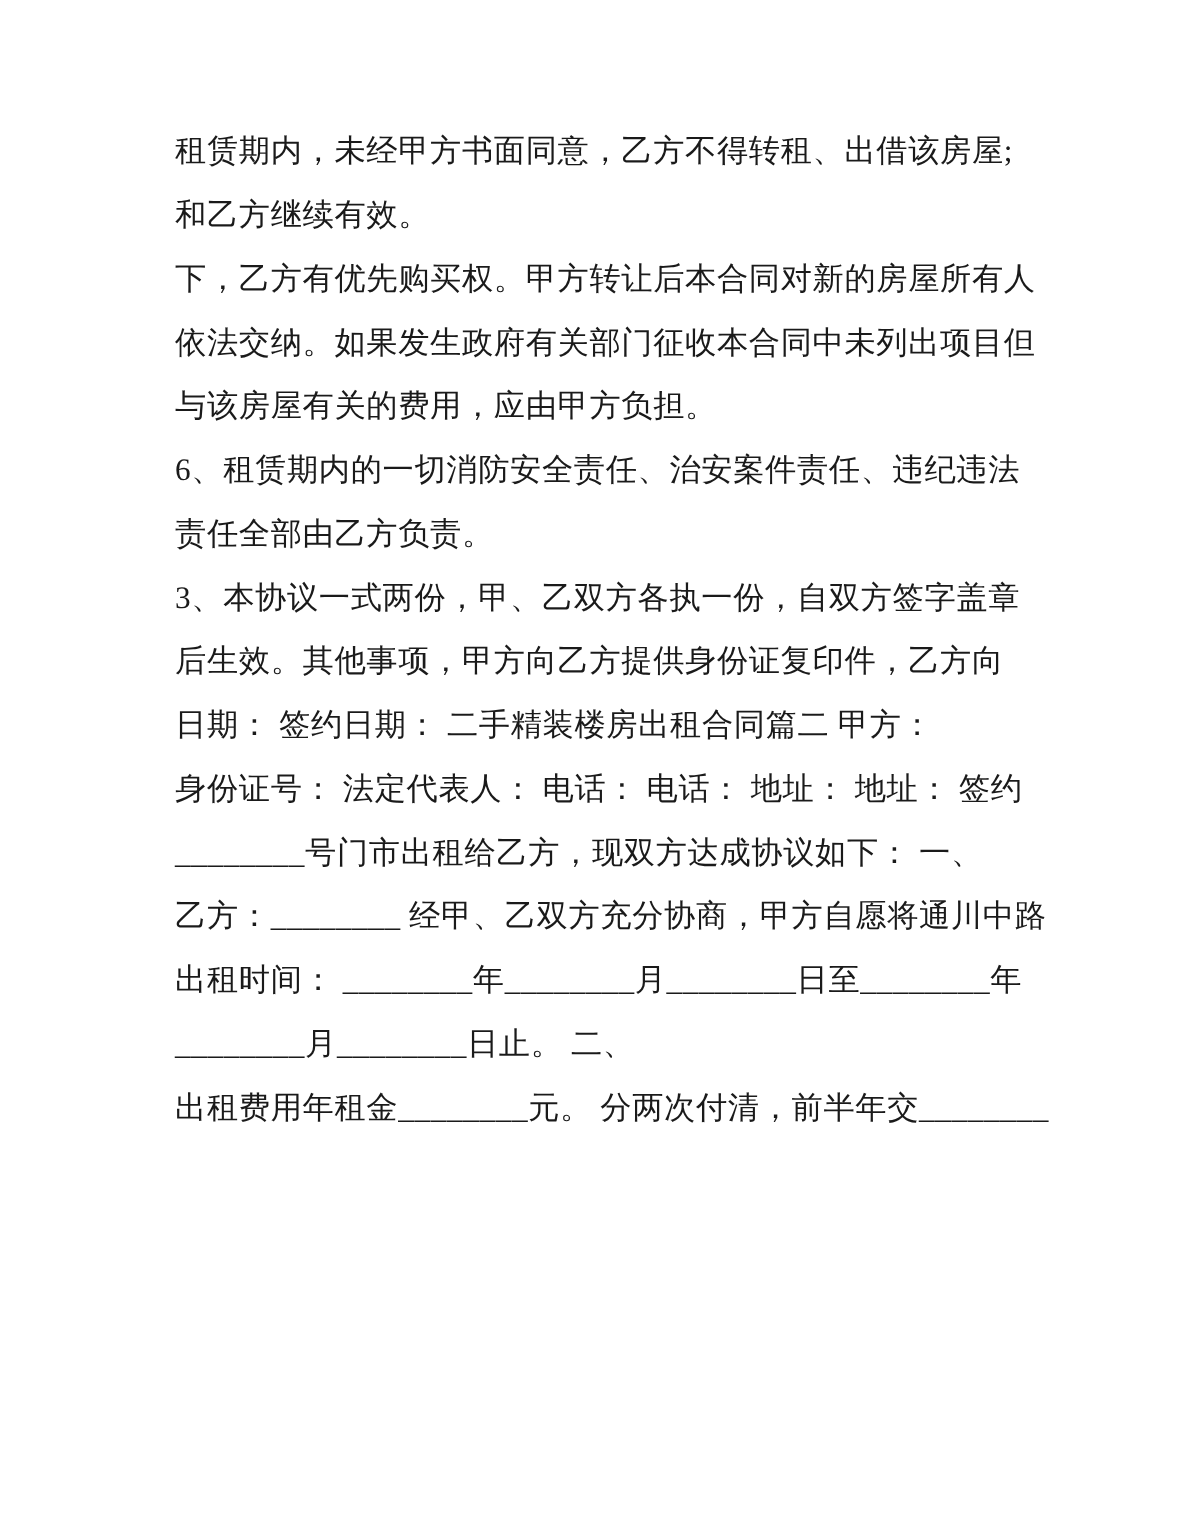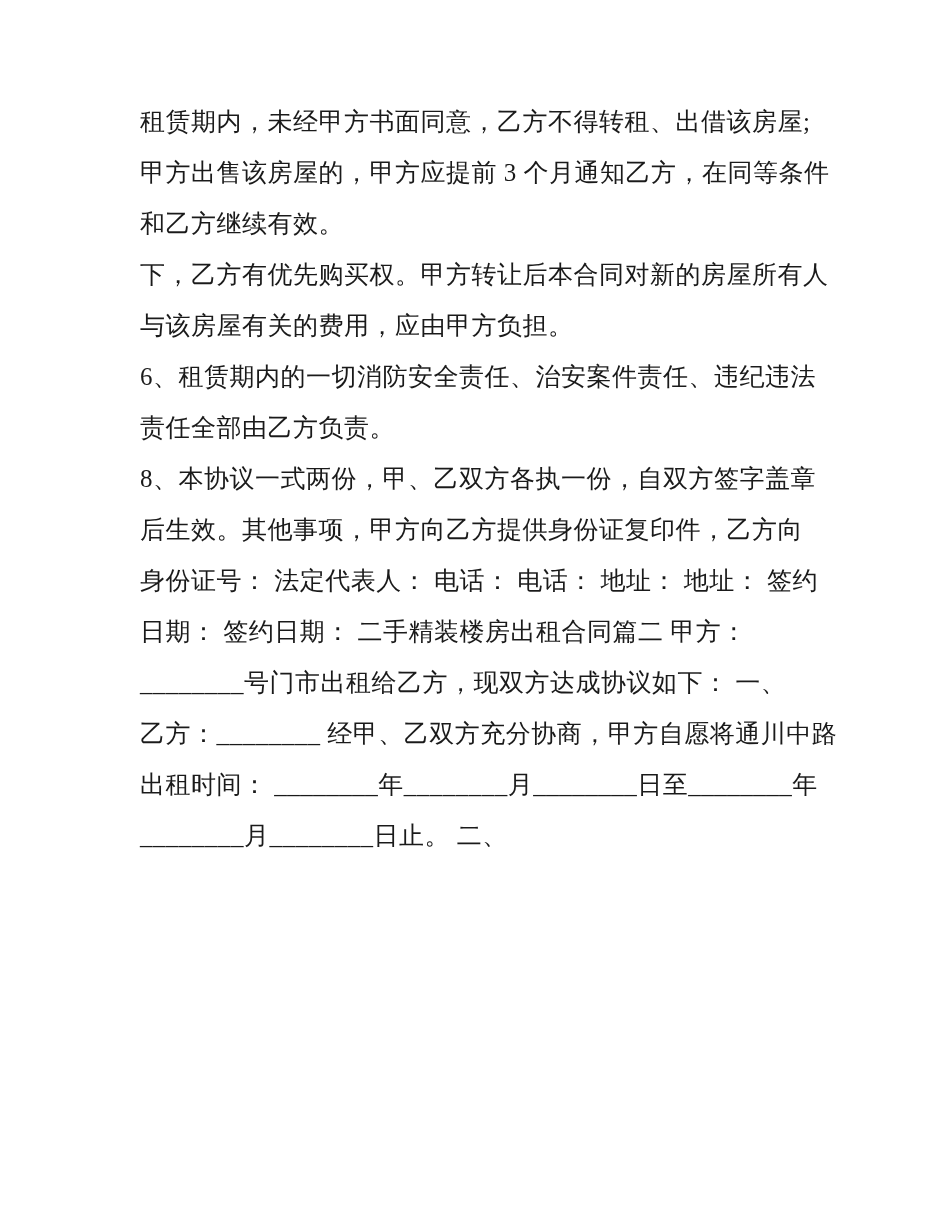--- a/index.html
+++ b/index.html
@@ -31,28 +31,29 @@
     letter-spacing: 0.5px;
     text-align: left;
   }
 </style>
 </head>
 <body>
 
 <div class="page">
   <div class="text-block">
     <div class="line">租赁期内，未经甲方书面同意，乙方不得转租、出借该房屋;</div>
-    <div class="line">甲方出售该房屋的，甲方应提前 3 个月通知乙方，在同等条件</div>
     <div class="line">和乙方继续有效。</div>
     <div class="line">下，乙方有优先购买权。甲方转让后本合同对新的房屋所有人</div>
+    <div class="line">依法交纳。如果发生政府有关部门征收本合同中未列出项目但</div>
     <div class="line">与该房屋有关的费用，应由甲方负担。</div>
     <div class="line">6、租赁期内的一切消防安全责任、治安案件责任、违纪违法</div>
     <div class="line">责任全部由乙方负责。</div>
-    <div class="line">8、本协议一式两份，甲、乙双方各执一份，自双方签字盖章</div>
+    <div class="line">3、本协议一式两份，甲、乙双方各执一份，自双方签字盖章</div>
     <div class="line">后生效。其他事项，甲方向乙方提供身份证复印件，乙方向</div>
+    <div class="line">日期： 签约日期： 二手精装楼房出租合同篇二 甲方：</div>
     <div class="line">身份证号： 法定代表人： 电话： 电话： 地址： 地址： 签约</div>
-    <div class="line">日期： 签约日期： 二手精装楼房出租合同篇二 甲方：</div>
     <div class="line">________号门市出租给乙方，现双方达成协议如下： 一、</div>
     <div class="line">乙方：________ 经甲、乙双方充分协商，甲方自愿将通川中路</div>
     <div class="line">出租时间： ________年________月________日至________年</div>
     <div class="line">________月________日止。 二、</div>
+    <div class="line">出租费用年租金________元。 分两次付清，前半年交________</div>
   </div>
 </div>
 
 </body></html>

